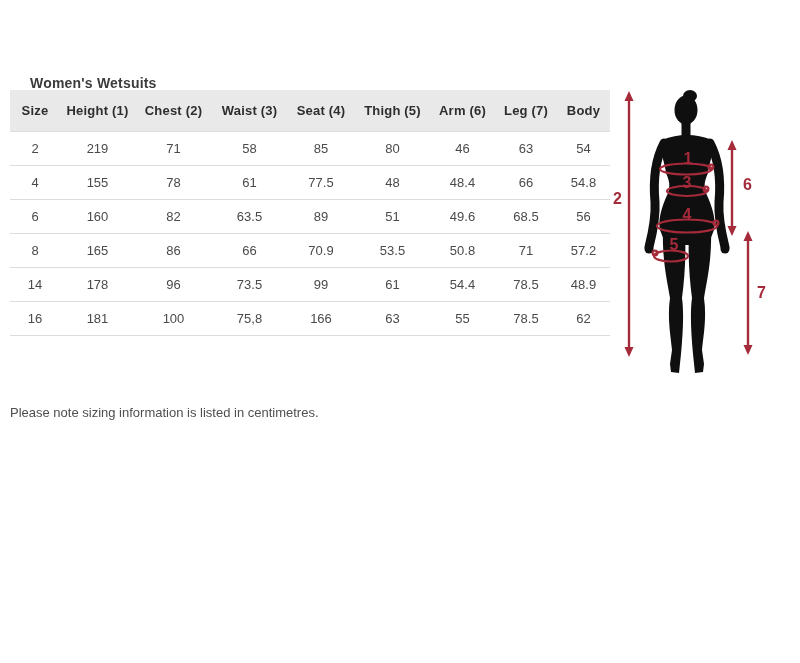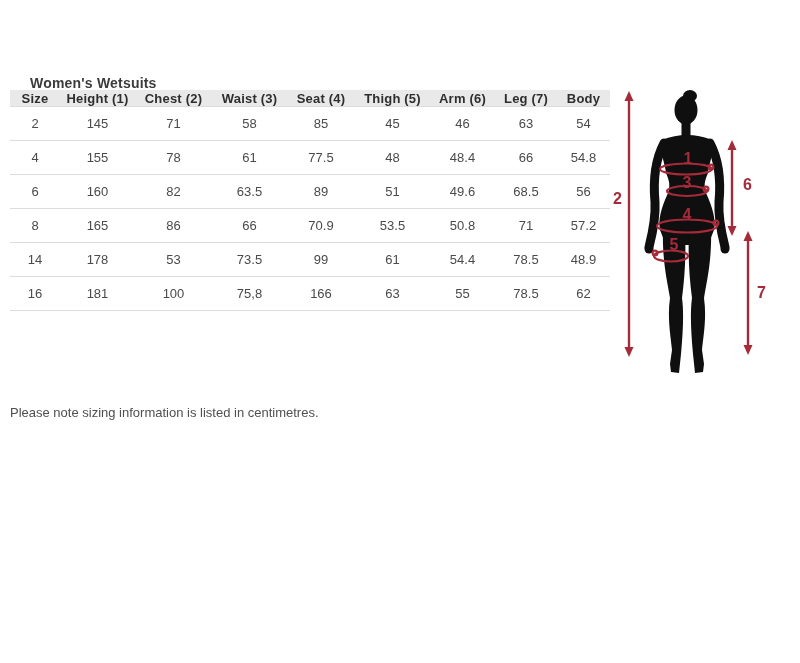--- a/index.html
+++ b/index.html
@@ -11,21 +11,21 @@
     position:absolute;left:18px;top:63px;margin:12px;
     font-size:14px;font-weight:bold;color:#3b3b3b;letter-spacing:.2px;
   }
   table.size-table{
     position:absolute;left:10px;top:90px;width:600px;
     border-collapse:collapse;table-layout:fixed;
     font-size:13px;
   }
   table.size-table thead th{
     background:#e9e9e9;color:#2e2e2e;font-weight:bold;
-    height:16px;text-align:center;padding:0;letter-spacing:.2px;
+    height:41px;text-align:center;padding:0;letter-spacing:.2px;
   }
   table.size-table tbody td{
     height:33px;text-align:center;padding:0;color:#4a4a4a;
     border-top:1px solid #dcdcdc;background:#ffffff;
   }
   table.size-table tbody tr:last-child td{
     border-bottom:1px solid #dcdcdc;
   }
   .sizing-note{
     position:absolute;left:10px;top:405px;margin:0;
@@ -72,25 +72,25 @@
         <th>Seat (4)</th>
         <th>Thigh (5)</th>
         <th>Arm (6)</th>
         <th>Leg (7)</th>
         <th>Body</th>
       </tr>
     </thead>
     <tbody>
       <tr>
         <td>2</td>
-        <td>145</td>
+        <td>219</td>
         <td>71</td>
         <td>58</td>
         <td>85</td>
-        <td>45</td>
+        <td>80</td>
         <td>46</td>
         <td>63</td>
         <td>54</td>
       </tr>
       <tr>
         <td>4</td>
         <td>155</td>
         <td>78</td>
         <td>61</td>
         <td>77.5</td>
@@ -117,21 +117,21 @@
         <td>66</td>
         <td>70.9</td>
         <td>53.5</td>
         <td>50.8</td>
         <td>71</td>
         <td>57.2</td>
       </tr>
       <tr>
         <td>14</td>
         <td>178</td>
-        <td>53</td>
+        <td>96</td>
         <td>73.5</td>
         <td>99</td>
         <td>61</td>
         <td>54.4</td>
         <td>78.5</td>
         <td>48.9</td>
       </tr>
       <tr>
         <td>16</td>
         <td>181</td>

